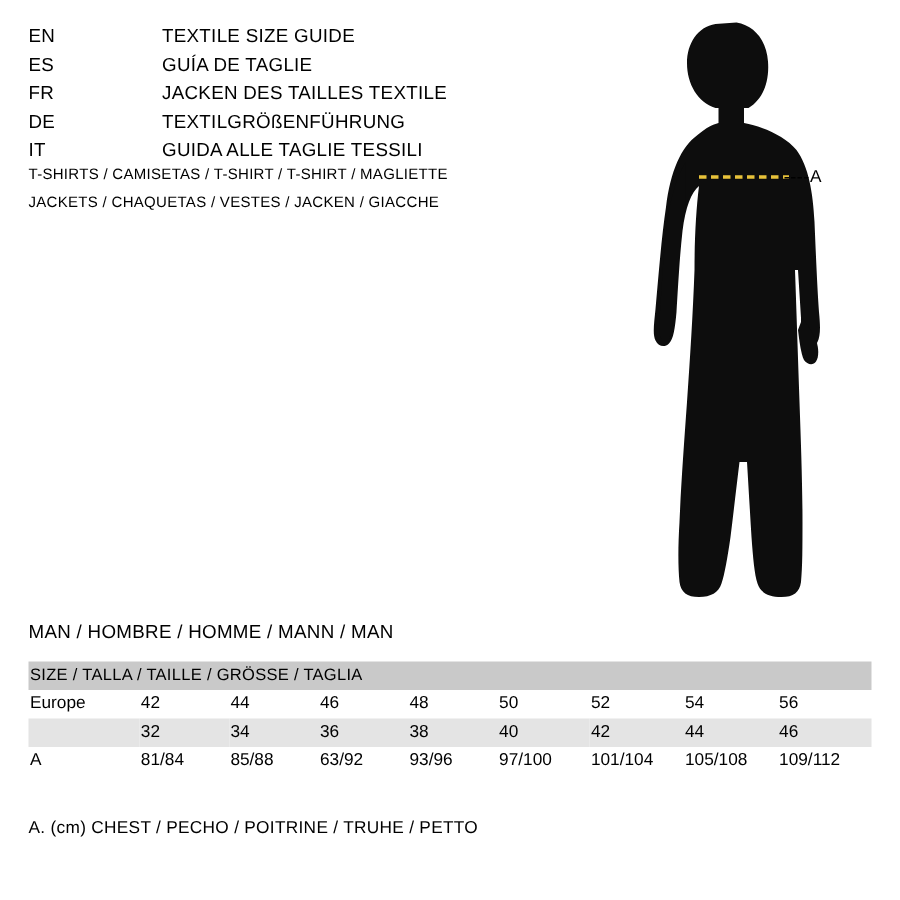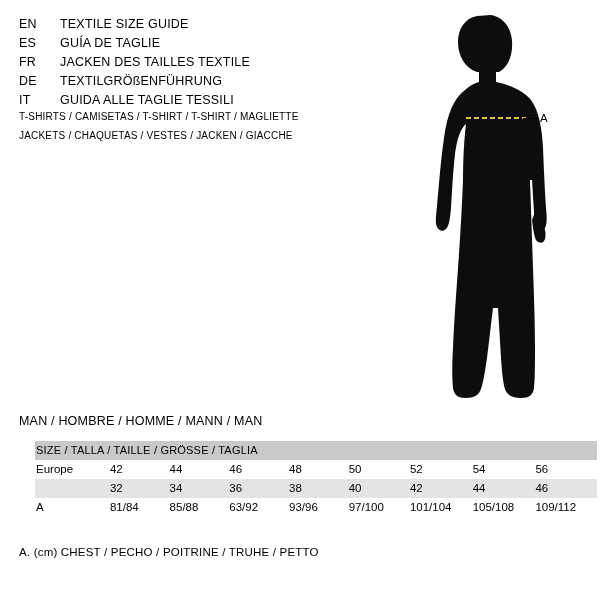--- a/index.html
+++ b/index.html
@@ -33,20 +33,21 @@
     font-size: 12.5px;
     letter-spacing: 0.2px;
   }
   .lang-code {
     width: 41px;
     flex: 0 0 41px;
     color: #000;
   }
   .lang-text {
     white-space: nowrap;
+    margin-left: 48px;
   }
 
   
   .cat-block {
     position: absolute;
     left: 19px;
     top: 111px;
   }
   .cat-line {
     font-size: 10px;
@@ -86,21 +87,21 @@
     position: absolute;
     left: 19px;
     top: 414px;
     font-size: 12.5px;
     letter-spacing: 0.2px;
     white-space: nowrap;
   }
 
   table.sizes {
     position: absolute;
-    left: 35px;
+    left: 19px;
     top: 441px;
     width: 562px;
     border-collapse: collapse;
     font-size: 11.5px;
   }
   table.sizes td {
     padding: 0;
     height: 19px;
     vertical-align: middle;
     line-height: 19px;

